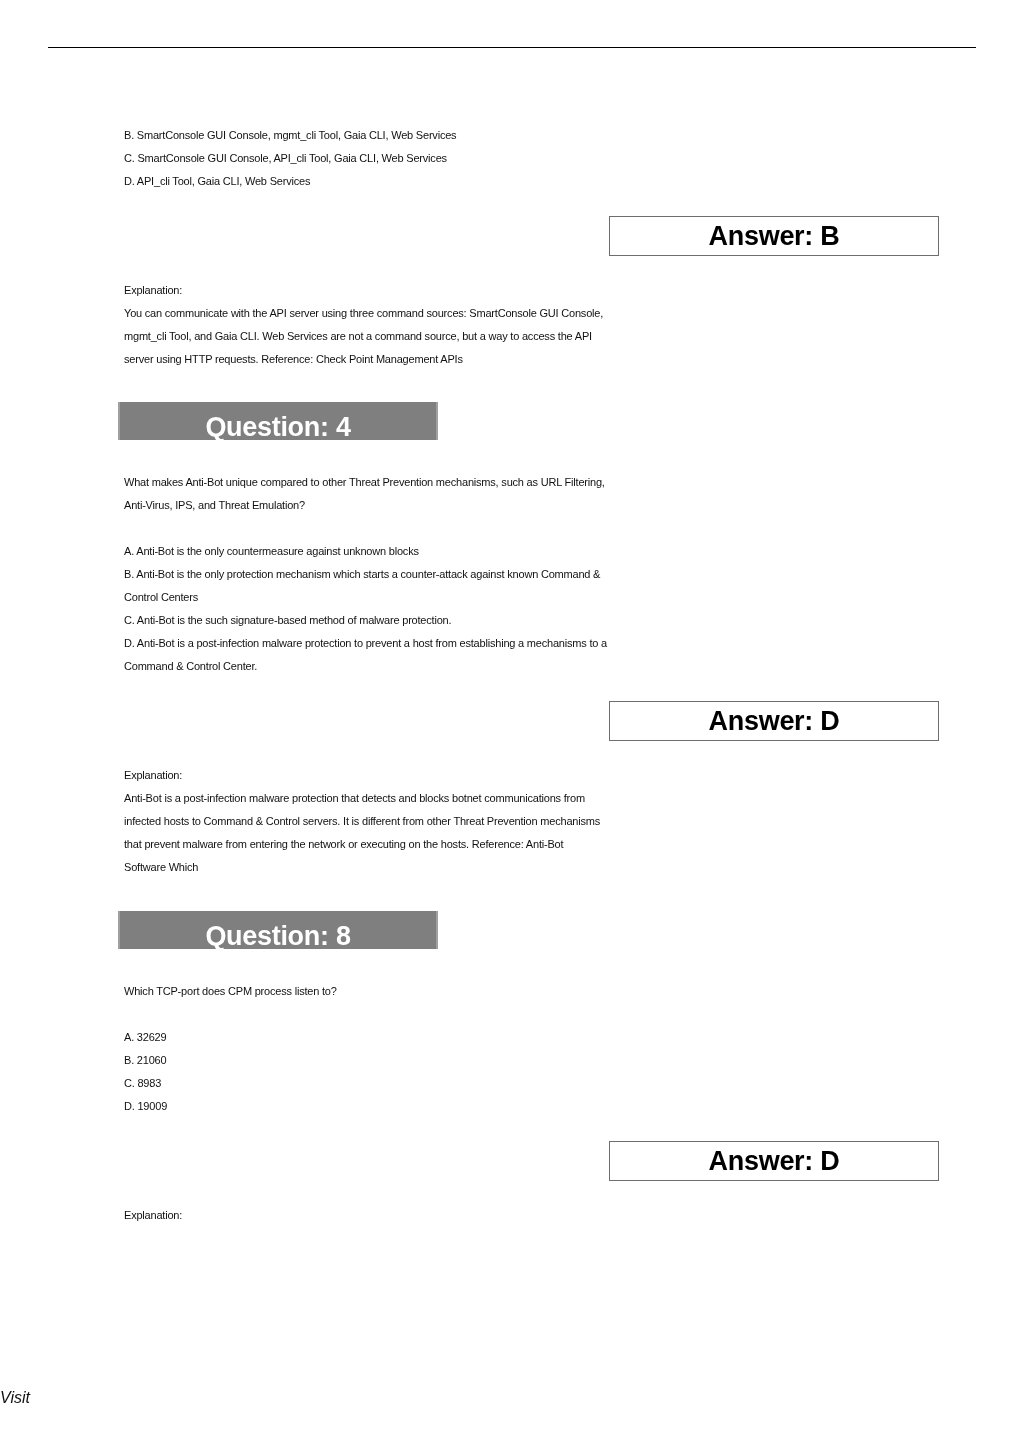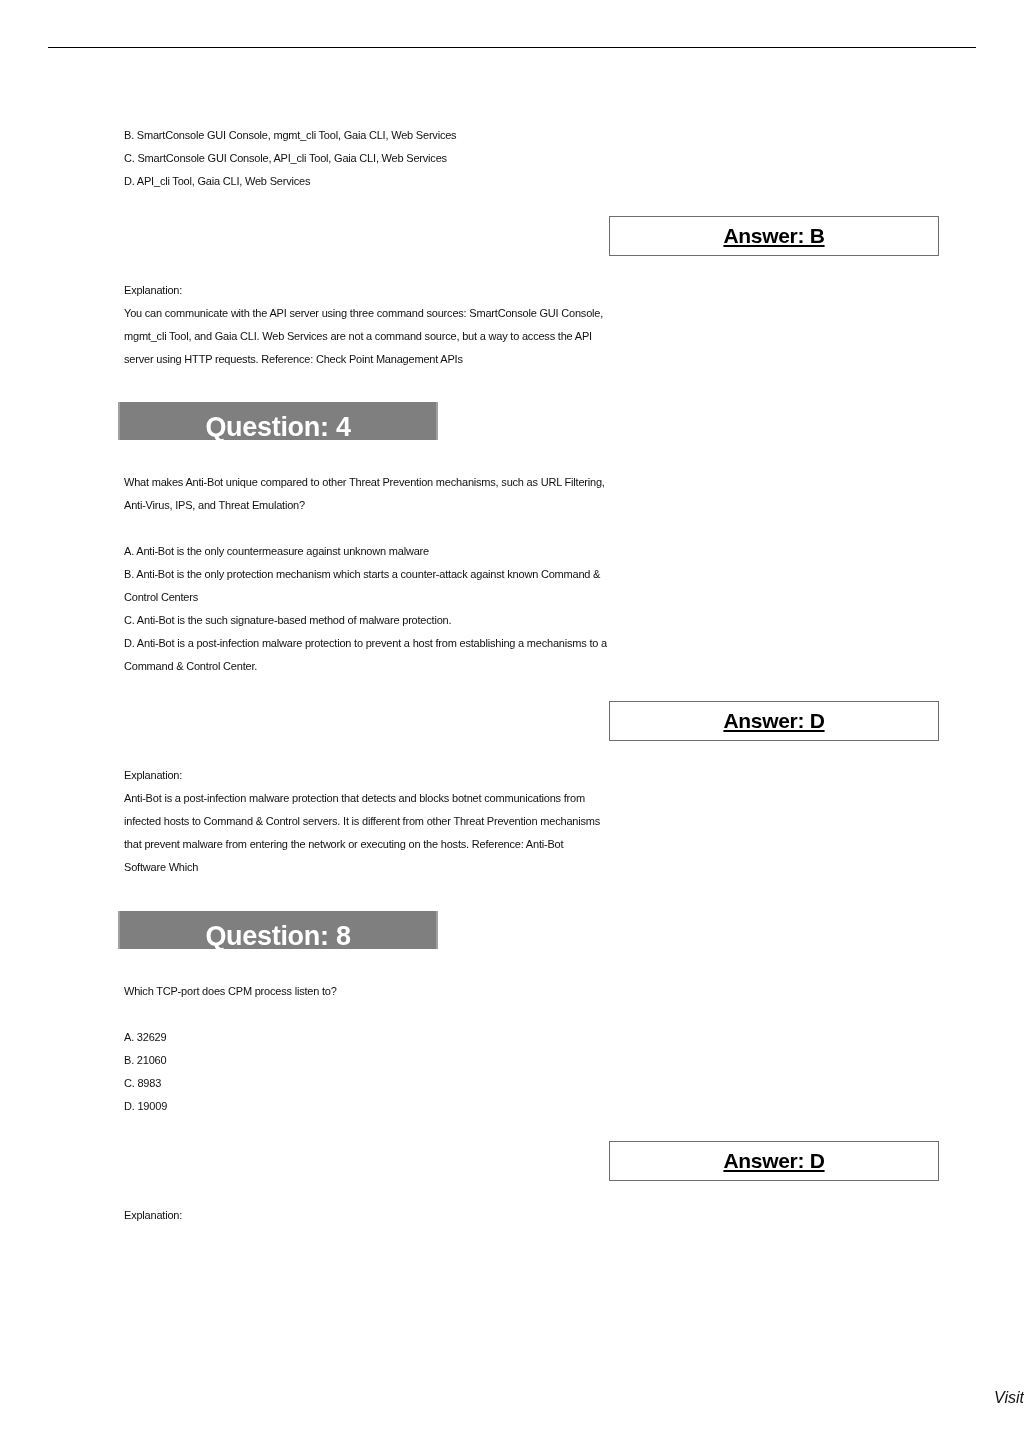--- a/index.html
+++ b/index.html
@@ -15,32 +15,32 @@
     .txt {
       position: absolute; left: 124px; font-size: 11px; line-height: 23px;
       white-space: nowrap; letter-spacing: -0.2px;
     }
     .answer-box {
       position: absolute; left: 609px; width: 328px; height: 38px;
       border: 1px solid #6e6e6e; background: #ffffff;
       display: flex; align-items: center; justify-content: center;
     }
     .answer-box span {
-      font-weight: bold; font-size: 21px; color: #000000; letter-spacing: -0.3px; text-decoration: underline;
+      font-weight: bold; font-size: 27px; color: #000000; letter-spacing: -0.3px;
     }
     .question-banner {
       position: absolute; left: 118px; width: 320px; height: 38px;
       background: #7f7f7f; display: flex; align-items: center; justify-content: center;
       border-left: 2px solid #a0a0a0; border-right: 2px solid #a0a0a0; box-sizing: border-box;
     }
     .question-banner span {
       font-weight: bold; font-size: 27px; color: #ffffff; letter-spacing: -0.3px; margin-top: 12px;
     }
     .footer {
-      position: absolute; top: 1389px; left: 0; width: 1024px; text-align: right;
+      position: absolute; top: 1389px; left: 0; width: 1024px; text-align: left;
       font-style: italic; font-size: 16px; color: #111111;
     }
   </style>
 </head>
 <body>
 
 <div class="top-rule"></div>
 
 <div class="txt" style="top:124px">B. SmartConsole GUI Console, mgmt_cli Tool, Gaia CLI, Web Services</div>
 <div class="txt" style="top:147px">C. SmartConsole GUI Console, API_cli Tool, Gaia CLI, Web Services</div>
@@ -55,21 +55,21 @@
 <div class="txt" style="top:325px">mgmt_cli Tool, and Gaia CLI. Web Services are not a command source, but a way to access the API</div>
 <div class="txt" style="top:348px">server using HTTP requests. Reference: Check Point Management APIs</div>
 
 <div class="question-banner" style="top:402px">
   <span>Question: 4</span>
 </div>
 
 <div class="txt" style="top:471px">What makes Anti-Bot unique compared to other Threat Prevention mechanisms, such as URL Filtering,</div>
 <div class="txt" style="top:494px">Anti-Virus, IPS, and Threat Emulation?</div>
 
-<div class="txt" style="top:540px">A. Anti-Bot is the only countermeasure against unknown malware</div>
+<div class="txt" style="top:540px">A. Anti-Bot is the only countermeasure against unknown blocks</div>
 <div class="txt" style="top:563px">B. Anti-Bot is the only protection mechanism which starts a counter-attack against known Command &amp;</div>
 <div class="txt" style="top:586px">Control Centers</div>
 <div class="txt" style="top:609px">C. Anti-Bot is the such signature-based method of malware protection.</div>
 <div class="txt" style="top:632px">D. Anti-Bot is a post-infection malware protection to prevent a host from establishing a mechanisms to a</div>
 <div class="txt" style="top:655px">Command &amp; Control Center.</div>
 
 <div class="answer-box" style="top:701px">
   <span>Answer: D</span>
 </div>
 

